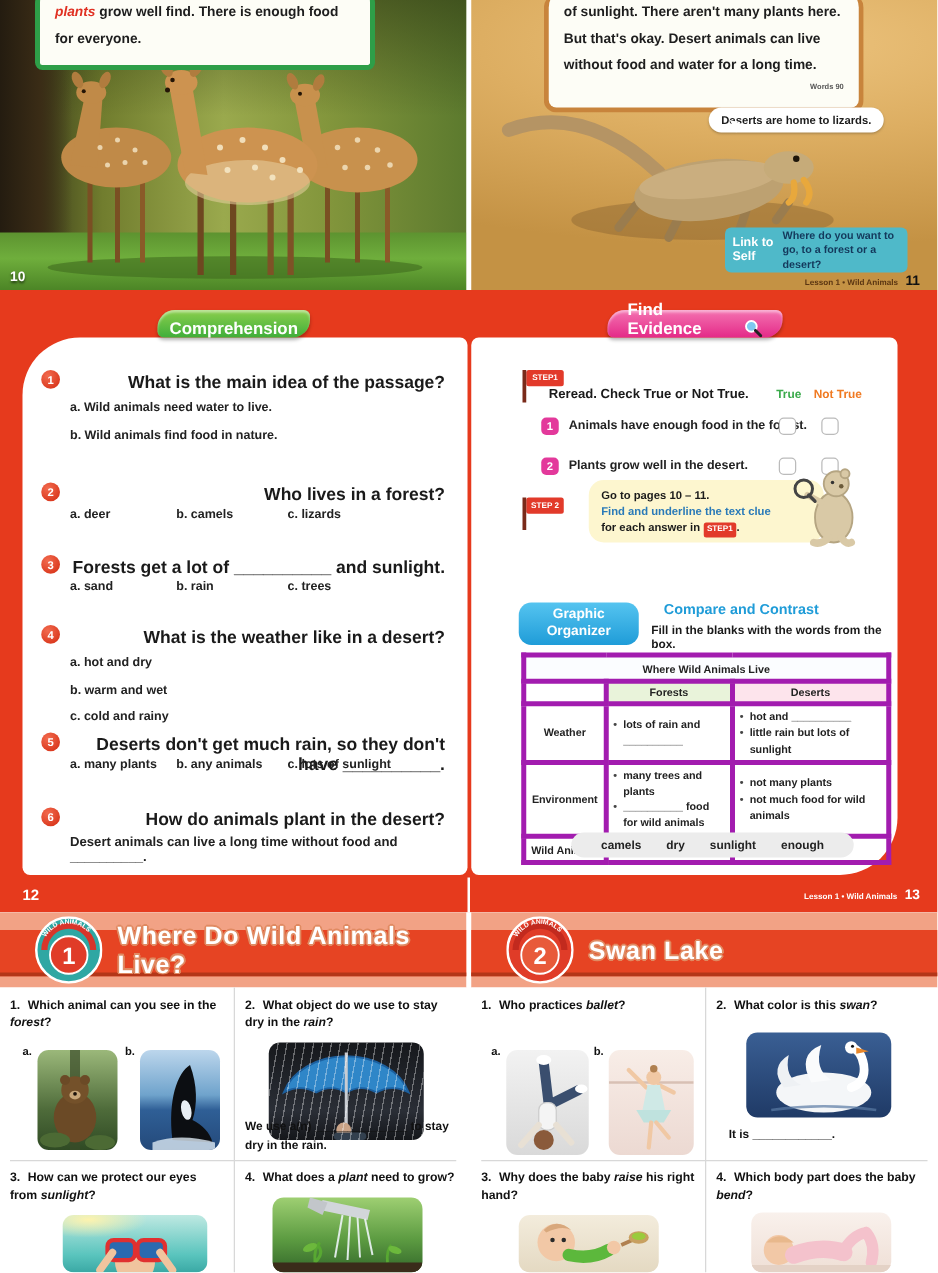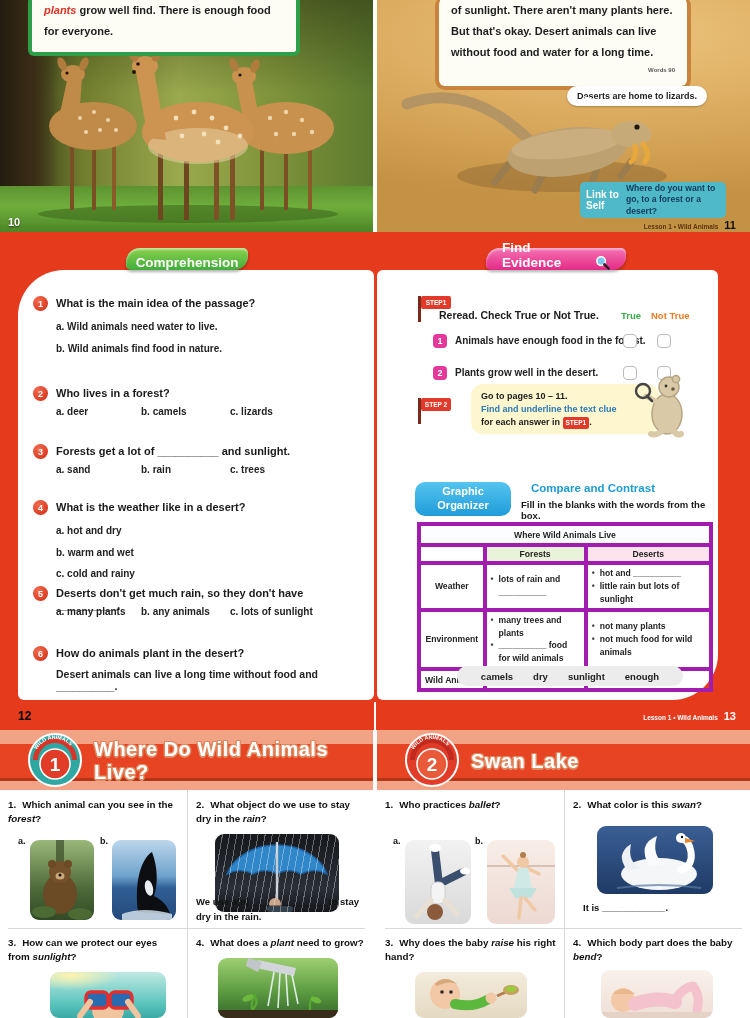--- a/index.html
+++ b/index.html
@@ -52,31 +52,31 @@
   .panel-right { left:377px; width:341px; border-radius:6px 6px 46px 6px; }
 
   .banner { position:absolute; top:16px; height:22px; z-index:5; display:flex; align-items:flex-end;
       justify-content:center; color:#fff; font-weight:bold; font-size:13.5px;
       border-radius:14px 5px 14px 5px; box-shadow:inset 0 2px 2px rgba(255,255,255,.45), 0 2px 3px rgba(0,0,0,.3);
       padding:0 16px; }
   .banner-green { left:126px; width:122px; background:linear-gradient(180deg,#8ccf4d,#3fae3a); }
   .banner-pink  { left:486px; width:140px; background:linear-gradient(180deg,#f473b1,#e42a88); gap:6px; }
   .magnifier-icon { width:15px; height:15px; flex:0 0 auto; }
 
-  .spread-footer-num { position:absolute; bottom:7px; color:#000000; font-weight:bold; font-size:12px;text-align:right; }
+  .spread-footer-num { position:absolute; bottom:7px; color:#ffffff; font-weight:bold; font-size:12px;text-align:right; }
   .spread-folio { position:absolute; right:14px; bottom:8px; color:#fff; font-size:6.5px; font-weight:bold; }
   .spread-folio b { font-size:11px; margin-left:6px; }
   .spread-divider { position:absolute; left:374px; bottom:0; width:2px; height:28px; background:#fff; }
 
   
   .cq { position:absolute; left:0; width:100%; }
   .cq-num { position:absolute; left:15px; top:0; width:15px; height:15px; border-radius:50%;
       background:radial-gradient(circle at 35% 30%, #f26a4e, #d32a10); color:#fff; font-size:9px;
       font-weight:bold; display:flex; align-items:center; justify-content:center; }
-  .cq-text { position:absolute; left:38px; top:1px; font-size:11px; font-weight:bold; color:#1a1a1a; width:300px; }
+  .cq-text { position:absolute; left:38px; top:1px; font-size:14px; font-weight:bold; color:#1a1a1a; width:300px;text-align:right; }
   .cq-opts-stack { position:absolute; left:38px; top:20px; font-size:10px; font-weight:600; color:#222; line-height:2.15; }
   .cq-opt-row { position:absolute; top:20px; font-size:10px; font-weight:600; color:#222; }
   .cq-sentence { position:absolute; left:38px; top:22px; font-size:10.5px; font-weight:bold; color:#222; width:300px; }
 
   
   .step-flag { position:absolute; width:30px; height:13px; background:#e23a2a; color:#fff; font-size:6.5px;
       font-weight:bold; display:flex; align-items:center; justify-content:center; border-radius:2px; z-index:2; }
   .step-flag::before { content:""; position:absolute; left:-3px; top:0; width:3px; height:26px; background:#7a2a1a; }
   .fe-instruction { position:absolute; left:62px; top:39px; font-size:10.5px; font-weight:bold; color:#1a1a1a; }
   .fe-col-true    { position:absolute; left:244px; top:40px; font-size:9.5px; font-weight:bold; color:#3aaa4b; }

